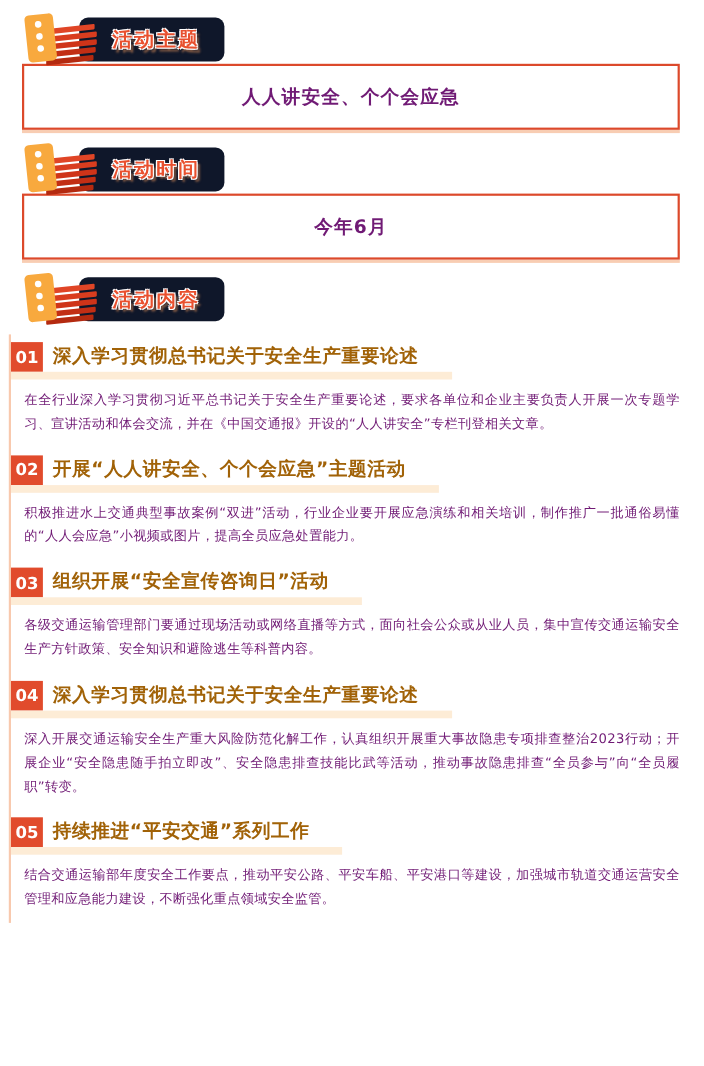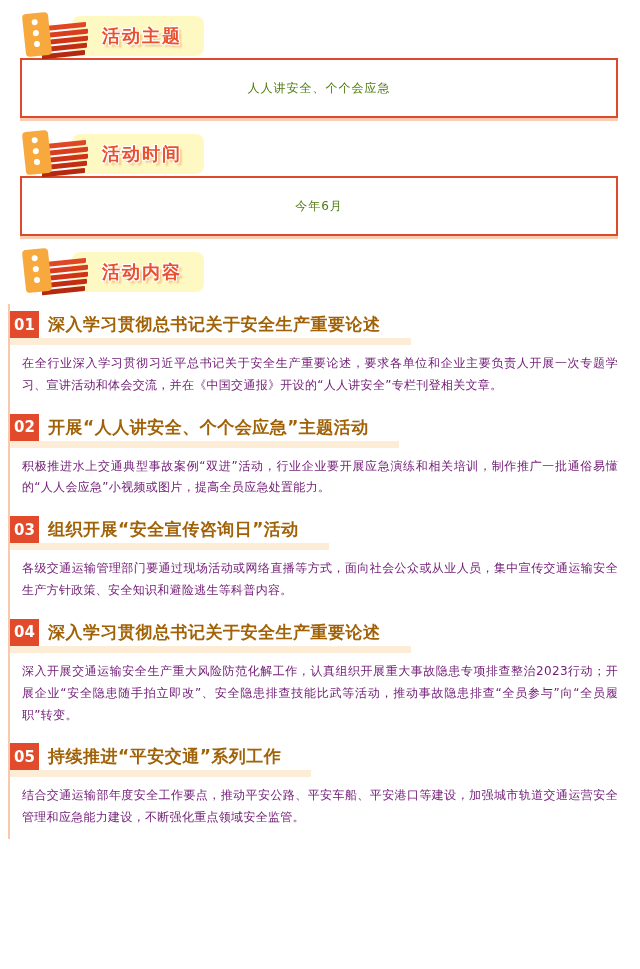--- a/index.html
+++ b/index.html
@@ -49,21 +49,21 @@
   }
   .flag-bars .bar { height: 5px; margin-bottom: 2px; border-radius: 1px; }
   .flag-bars .bar:nth-child(1) { background: #e04526; width: 44px; }
   .flag-bars .bar:nth-child(2) { background: #d93d1f; width: 46px; }
   .flag-bars .bar:nth-child(3) { background: #cf3419; width: 46px; }
   .flag-bars .bar:nth-child(4) { background: #c22e14; width: 45px; }
   .flag-bars .bar:nth-child(5) { background: #b42a10; width: 43px; }
   .head-label {
     margin-left: -16px;
     margin-top: 4px;
-    background: #fef9c3;
+    background: #0f172a;
     border-radius: 8px;
     padding: 8px 22px 8px 30px;
     font-size: 18px;
     font-weight: bold;
     letter-spacing: 2px;
     color: #e8502e;
     z-index: 1;
     text-shadow:
       -1px -1px 0 #ffffff, 1px -1px 0 #ffffff,
       -1px 1px 0 #ffffff, 1px 1px 0 #ffffff,
@@ -77,23 +77,23 @@
     margin: -6px 0 12px 12px;
     border: 2px solid #dc492b;
     height: 60px;
     display: flex;
     align-items: center;
     justify-content: center;
     box-shadow: 0 3px 0 rgba(247, 200, 171, 0.9);
     background: #ffffff;
   }
   .outline-box .box-text {
-    color: #4d7c0f;
-    font-size: 12px;
-    font-weight: normal;
+    color: #701a75;
+    font-size: 17px;
+    font-weight: bold;
     letter-spacing: 1px;
   }
 
   
   .items {
     margin-top: 4px;
     border-left: 2px solid #f8c9ae;
   }
   .item { padding-bottom: 4px; }
   .item-head {

